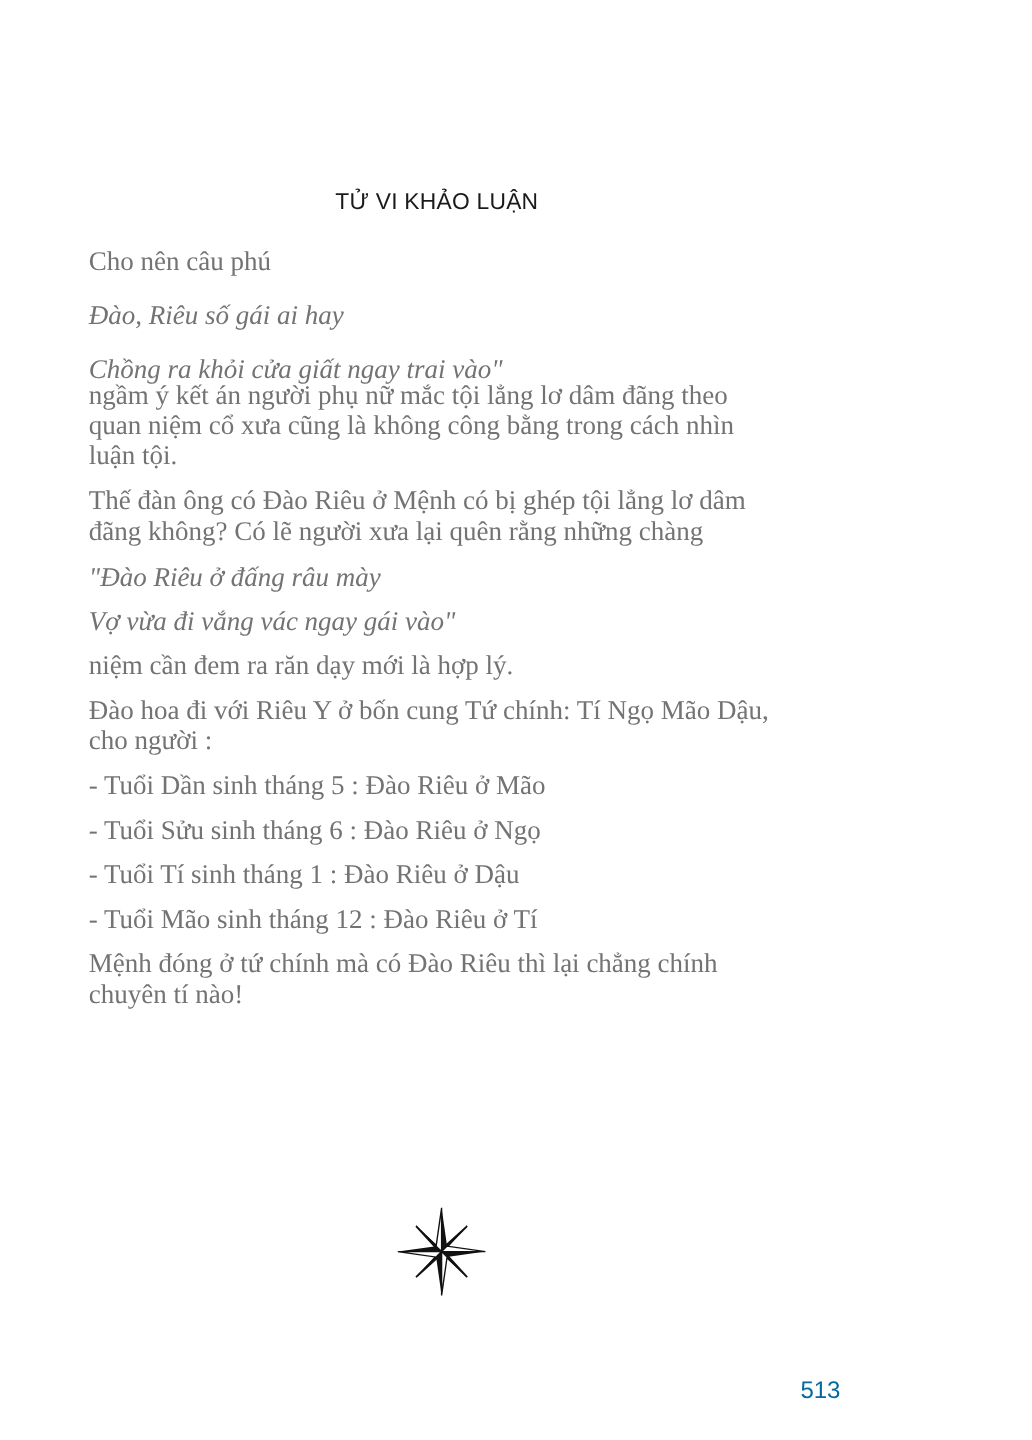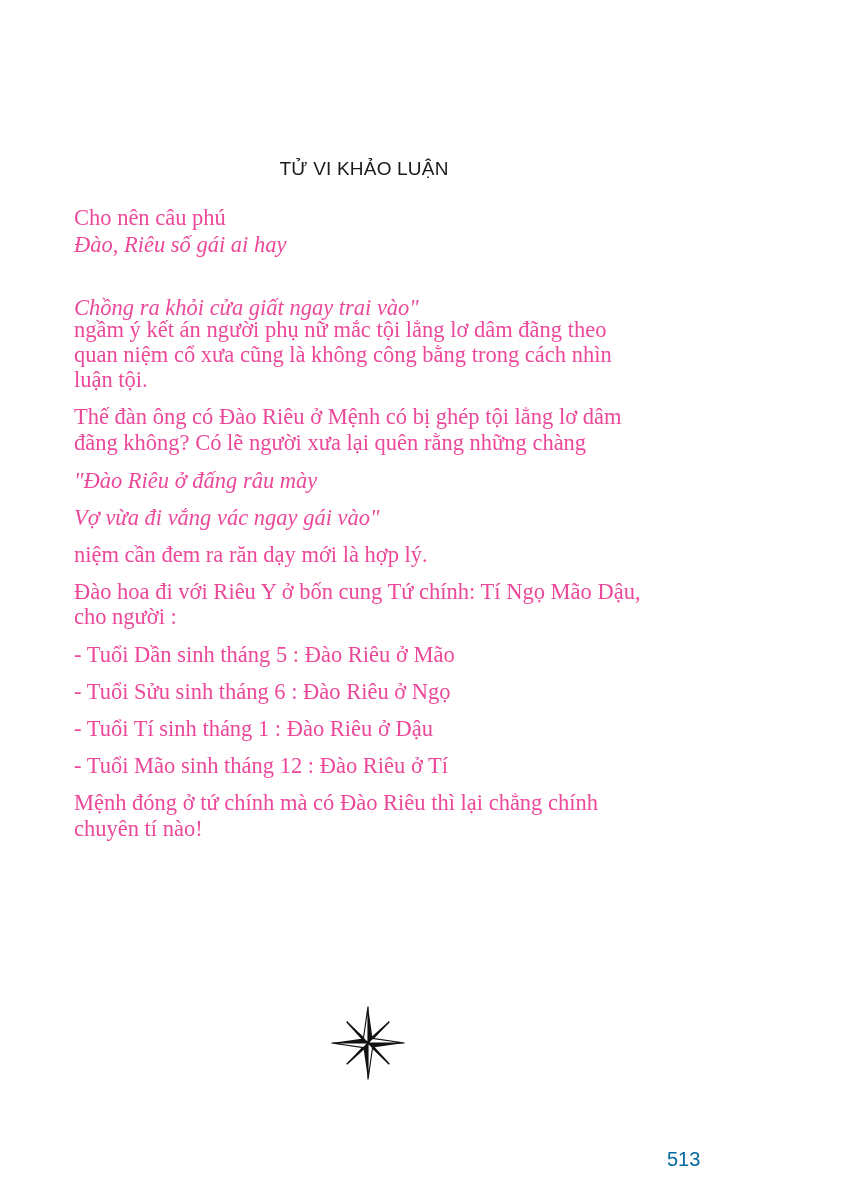--- a/index.html
+++ b/index.html
@@ -30,21 +30,21 @@
       font-size: 19px;
       letter-spacing: 0.2px;
       color: #1a1a1a;
     }
     .line {
       position: absolute;
       left: 74px;
       font-size: 22.5px;
       line-height: 26px;
       white-space: nowrap;
-      color: #ec4899;
+      color: #737373;
     }
     .italic { font-style: italic; }
     .ornament {
       position: absolute;
       left: 330px;
       top: 1005px;
       width: 76px;
       height: 76px;
     }
     .page-number {
@@ -57,21 +57,21 @@
     }
   </style>
 </head>
 <body>
 
 <div class="page">
 
   <div class="running-head">TỬ VI KHẢO LUẬN</div>
 
   <div class="line" style="top:205px">Cho nên câu phú</div>
-  <div class="line italic" style="top:232px">Đào, Riêu số gái ai hay</div>
+  <div class="line italic" style="top:250px">Đào, Riêu số gái ai hay</div>
   <div class="line italic" style="top:295px">Chồng ra khỏi cửa giất ngay trai vào"</div>
 
   <div class="line" style="top:342px">quan niệm cổ xưa cũng là không công bằng trong cách nhìn</div>
   <div class="line" style="top:317px">ngầm ý kết án người phụ nữ mắc tội lẳng lơ dâm đãng theo</div>
   <div class="line" style="top:367px">luận tội.</div>
 
   <div class="line" style="top:430px">đãng không? Có lẽ người xưa lại quên rằng những chàng</div>
   <div class="line" style="top:404px">Thế đàn ông có Đào Riêu ở Mệnh có bị ghép tội lẳng lơ dâm</div>
 
   <div class="line italic" style="top:468px">"Đào Riêu ở đấng râu mày</div>

